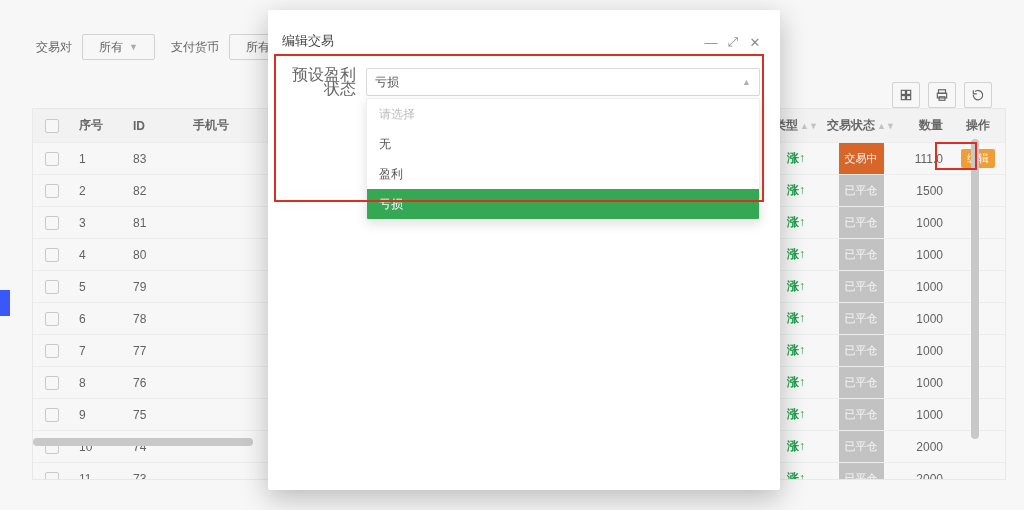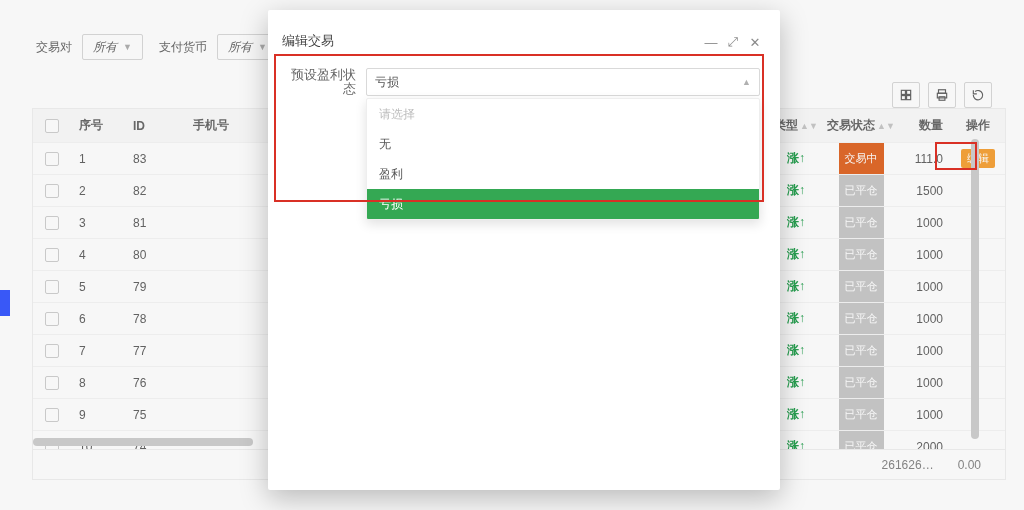--- a/index.html
+++ b/index.html
@@ -2,21 +2,21 @@
 <html><head>
 <meta charset="utf-8">
 <style>
   * { box-sizing: border-box; margin: 0; padding: 0; }
   html, body { width: 1024px; height: 510px; overflow: hidden; font-family: Arial, "Microsoft YaHei", sans-serif; font-size: 12px; color: #666; background: #fff; }
   .page { position: relative; width: 1024px; height: 510px; background: #fff; }
 
   
   .filters { position: absolute; left: 36px; top: 34px; display: flex; align-items: center; gap: 8px; color:#6b6b6b;}
   .filters .lbl { margin-right: 2px; }
-  .sel { display:flex; align-items:center; justify-content:center; border:1px solid #d9d9d9; background:#fff; height:26px; padding:0 10px; min-width:60px; border-radius:2px; color:#666;font-style:italic;}
+  .sel { display:flex; align-items:center; justify-content:center; border:1px solid #d9d9d9; background:#fff; height:26px; padding:0 16px; min-width:60px; border-radius:2px; color:#666;}
   .sel .caret { margin-left:6px; font-size:9px; color:#b0b0b0; }
 
   
   .toolbar-right { position:absolute; right:32px; top:82px; display:flex; gap:8px; }
   .iconbtn { width:28px; height:26px; border:1px solid #d9d9d9; border-radius:2px; background:#fff; display:flex; align-items:center; justify-content:center; color:#666; font-size:12px;}
   .iconbtn svg { width:14px; height:14px; stroke:#666; fill:none; stroke-width:2; }
 
   
   .tablewrap { position:absolute; left:32px; top:108px; right:18px; bottom:30px; border:1px solid #f0f0f0; overflow:hidden; }
   .thead, .trow, .tfoot { display:flex; align-items:center; height:32px; }
@@ -47,21 +47,21 @@
   .vscroll .thumb{ position:absolute; top:0; width:8px; height:300px; background:#cfcfcf; border-radius:4px;}
 
   
   .modal-mask { position:absolute; inset:0; background:rgba(0,0,0,0.03);}
   .modal { position:absolute; left:268px; top:10px; width:512px; height:480px; background:#fff; border-radius:2px; box-shadow:0 8px 28px rgba(0,0,0,.25);}
   .modal-head { height:40px; display:flex; align-items:flex-end; padding:0 14px; font-size:13px; color:#444;}
   .modal-head .sp { flex:1;}
   .modal-head .hicon { width:22px; text-align:center; color:#8a8a8a; font-size:13px;}
   .modal-body { padding:18px 20px; position:relative; }
   .form-row { display:flex; align-items:center; }
-  .form-lbl { width:68px; text-align:right; color:#666; line-height:14px; font-size:13px; }
+  .form-lbl { width:68px; text-align:right; color:#666; line-height:14px; font-size:16px; }
   .form-input { flex:1; margin-left:10px; border:1px solid #d9d9d9; height:28px; border-radius:2px; display:flex; align-items:center; padding:0 8px; color:#555; justify-content:space-between;}
   .form-input .caret{ font-size:9px; color:#b0b0b0;}
 
   .dropdown { position:absolute; left:98px; top:48px; right:20px; background:#fff; border:1px solid #eee; border-radius:2px; box-shadow:0 4px 12px rgba(0,0,0,.12); overflow:hidden;}
   .dd-item { height:30px; display:flex; align-items:center; padding:0 12px; color:#555;}
   .dd-item.placeholder{ color:#bdbdbd;}
   .dd-item.selected { background:#34a853; color:#fff;}
 
   
   .anno { position:absolute; border:2px solid #d93025; pointer-events:none; }
@@ -325,24 +325,20 @@
     <div class="cell c-op"></div>
         </div>
       </div>
 
     <div class="vscroll">
         <div class="thumb"></div>
       </div>
     <div class="hscroll">
         <div class="thumb"></div>
       </div>
-    <div class="tfoot">
-      <span>261626…</span>
-      <span>0.00</span>
-    </div>
   </div>
 
   <div class="modal-mask"></div>
   <div class="modal">
     <div class="modal-head">
       <span>编辑交易</span>
       <span class="sp"></span>
       <span class="hicon">—</span>
       <span class="hicon">⤢</span>
       <span class="hicon">✕</span>

